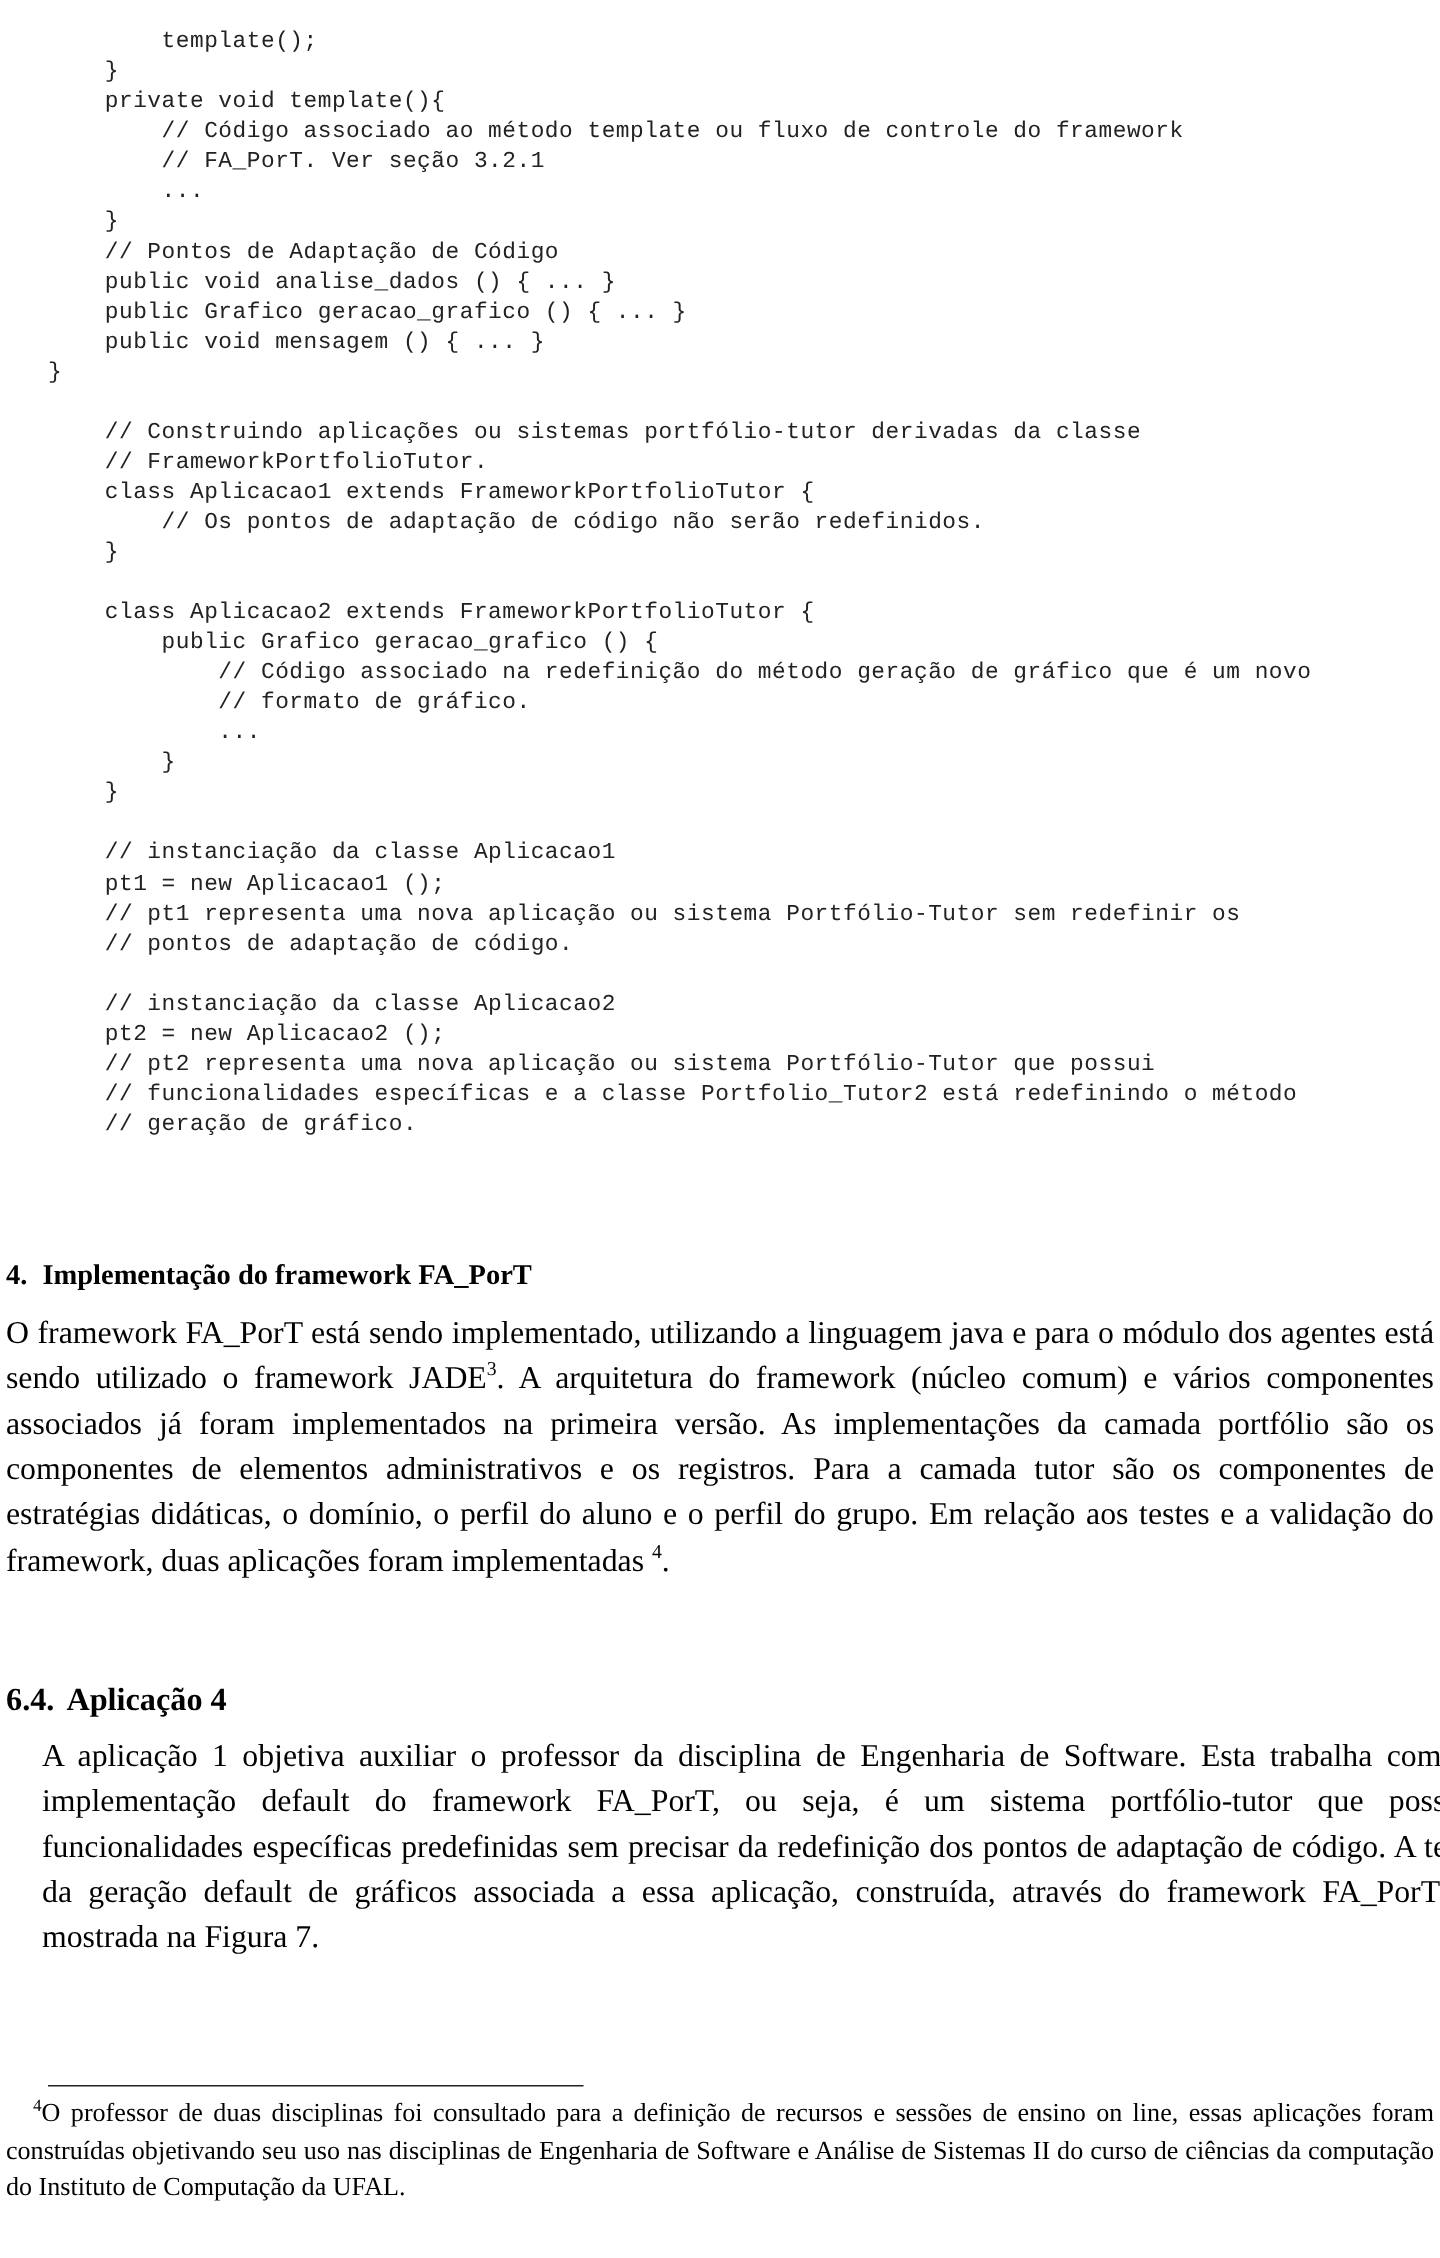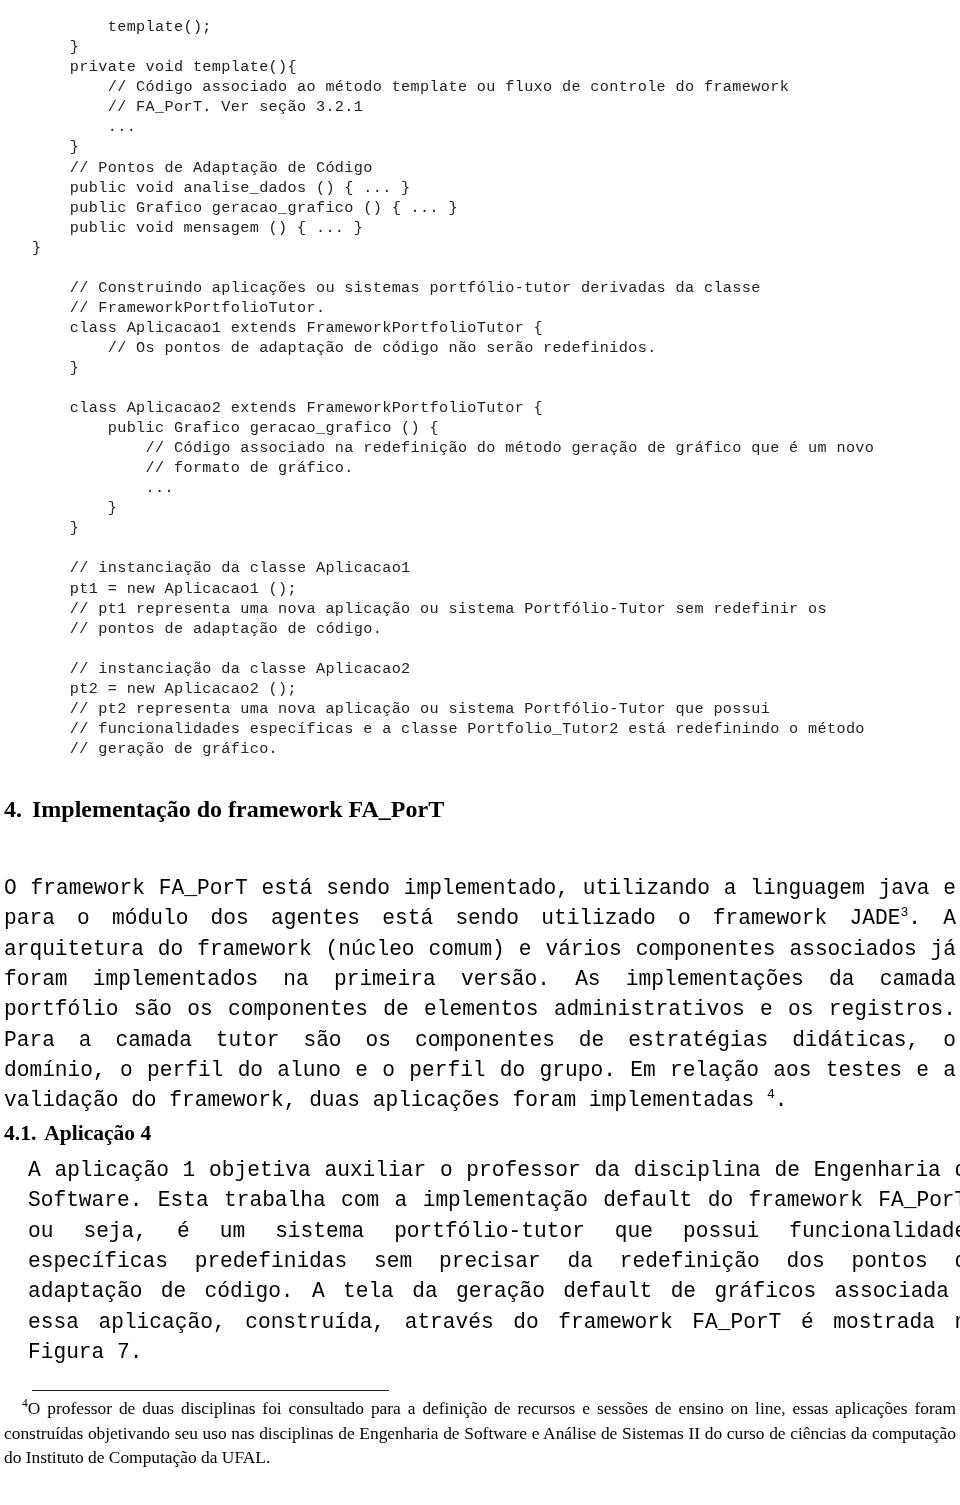--- a/index.html
+++ b/index.html
@@ -50,38 +50,38 @@
     position: absolute;
     left: 4px;
     font-family: "Liberation Serif", "DejaVu Serif", serif;
     font-weight: bold;
     color: #000000;
   }
   .sec-heading .num {
     display: inline-block;
   }
   #sec4 {
-    top: 774px;
-    font-size: 24px;
+    top: 820px;
+    font-size: 19px;
     line-height: 30px;
   }
   #sec4 .num { margin-right: 10px; }
   #sec41 {
     top: 1098px;
     font-size: 21.5px;
     line-height: 26px;
   }
   #sec41 .num { margin-right: 8px; }
 
   
   .body-par {
     position: absolute;
     left: 4px;
     width: 952px;
-    font-family: Liberation Mono, monospace;
+    font-family: Liberation Serif, serif;
     font-size: 21.2px;
     line-height: 30.3px;
     text-align: justify;
     text-justify: inter-word;
     color: #000000;
     hyphens: manual;
   }
   #par-intro { top: 852px; }
   #par-app1  { top: 1134px; margin-left: 24px; }
 
@@ -123,21 +123,21 @@
 <body>
 
 <div class="page">
 
   <pre class="code-listing" id="code-listing"><div class="code-line">        template();</div><div class="code-line">    }</div><div class="code-line">    private void template(){</div><div class="code-line">        // Código associado ao método template ou fluxo de controle do framework</div><div class="code-line">        // FA_PorT. Ver seção 3.2.1</div><div class="code-line">        ...</div><div class="code-line">    }</div><div class="code-line">    // Pontos de Adaptação de Código</div><div class="code-line">    public void analise_dados () { ... }</div><div class="code-line">    public Grafico geracao_grafico () { ... }</div><div class="code-line">    public void mensagem () { ... }</div><div class="code-line">}</div><div class="code-line blank">&nbsp;</div><div class="code-line">    // Construindo aplicações ou sistemas portfólio-tutor derivadas da classe</div><div class="code-line">    // FrameworkPortfolioTutor.</div><div class="code-line">    class Aplicacao1 extends FrameworkPortfolioTutor {</div><div class="code-line">        // Os pontos de adaptação de código não serão redefinidos.</div><div class="code-line">    }</div><div class="code-line blank">&nbsp;</div><div class="code-line">    class Aplicacao2 extends FrameworkPortfolioTutor {</div><div class="code-line">        public Grafico geracao_grafico () {</div><div class="code-line">            // Código associado na redefinição do método geração de gráfico que é um novo</div><div class="code-line">            // formato de gráfico.</div><div class="code-line">            ...</div><div class="code-line">        }</div><div class="code-line">    }</div><div class="code-line blank">&nbsp;</div><div class="code-line">    // instanciação da classe Aplicacao1</div><div class="code-line">    pt1 = new Aplicacao1 ();</div><div class="code-line">    // pt1 representa uma nova aplicação ou sistema Portfólio-Tutor sem redefinir os</div><div class="code-line">    // pontos de adaptação de código.</div><div class="code-line blank">&nbsp;</div><div class="code-line">    // instanciação da classe Aplicacao2</div><div class="code-line">    pt2 = new Aplicacao2 ();</div><div class="code-line">    // pt2 representa uma nova aplicação ou sistema Portfólio-Tutor que possui</div><div class="code-line">    // funcionalidades específicas e a classe Portfolio_Tutor2 está redefinindo o método</div><div class="code-line">    // geração de gráfico.</div></pre>
 
   <h2 class="sec-heading" id="sec4"><span class="num">4.</span><span>Implementação do framework FA_PorT</span></h2>
 
   <p class="body-par" id="par-intro"><span>O framework FA_PorT está sendo implementado, utilizando a linguagem java e para o módulo dos agentes está sendo utilizado o framework JADE</span><sup>3</sup><span>. A arquitetura do framework (núcleo comum) e vários componentes associados já foram implementados na primeira versão. As implementações da camada portfólio são os componentes de elementos administrativos e os registros. Para a camada tutor são os componentes de estratégias didáticas, o domínio, o perfil do aluno e o perfil do grupo. Em relação aos testes e a validação do framework, duas aplicações foram implementadas </span><sup>4</sup><span>.</span></p>
 
-  <h3 class="sec-heading" id="sec41"><span class="num">4.1.</span><span>Aplicação 4</span></h3>
+  <h3 class="sec-heading" id="sec41"><span class="num">6.4.</span><span>Aplicação 4</span></h3>
 
   <p class="body-par" id="par-app1">A aplicação 1 objetiva auxiliar o professor da disciplina de Engenharia de Software. Esta trabalha com a implementação default do framework FA_PorT, ou seja, é um sistema portfólio-tutor que possui funcionalidades específicas predefinidas sem precisar da redefinição dos pontos de adaptação de código. A tela da geração default de gráficos associada a essa aplicação, construída, através do framework FA_PorT é mostrada na Figura 7.</p>
 
   <div class="footnote-rule"></div>
   <div class="footnotes" id="footnotes">
       <p class="footnote"><sup>4</sup><span>O professor de duas disciplinas foi consultado para a definição de recursos e sessões de ensino on line, essas aplicações foram construídas objetivando seu uso nas disciplinas de Engenharia de Software e Análise de Sistemas II do curso de ciências da computação do Instituto de Computação da UFAL.</span></p>
     </div>
 
 </div>
 

